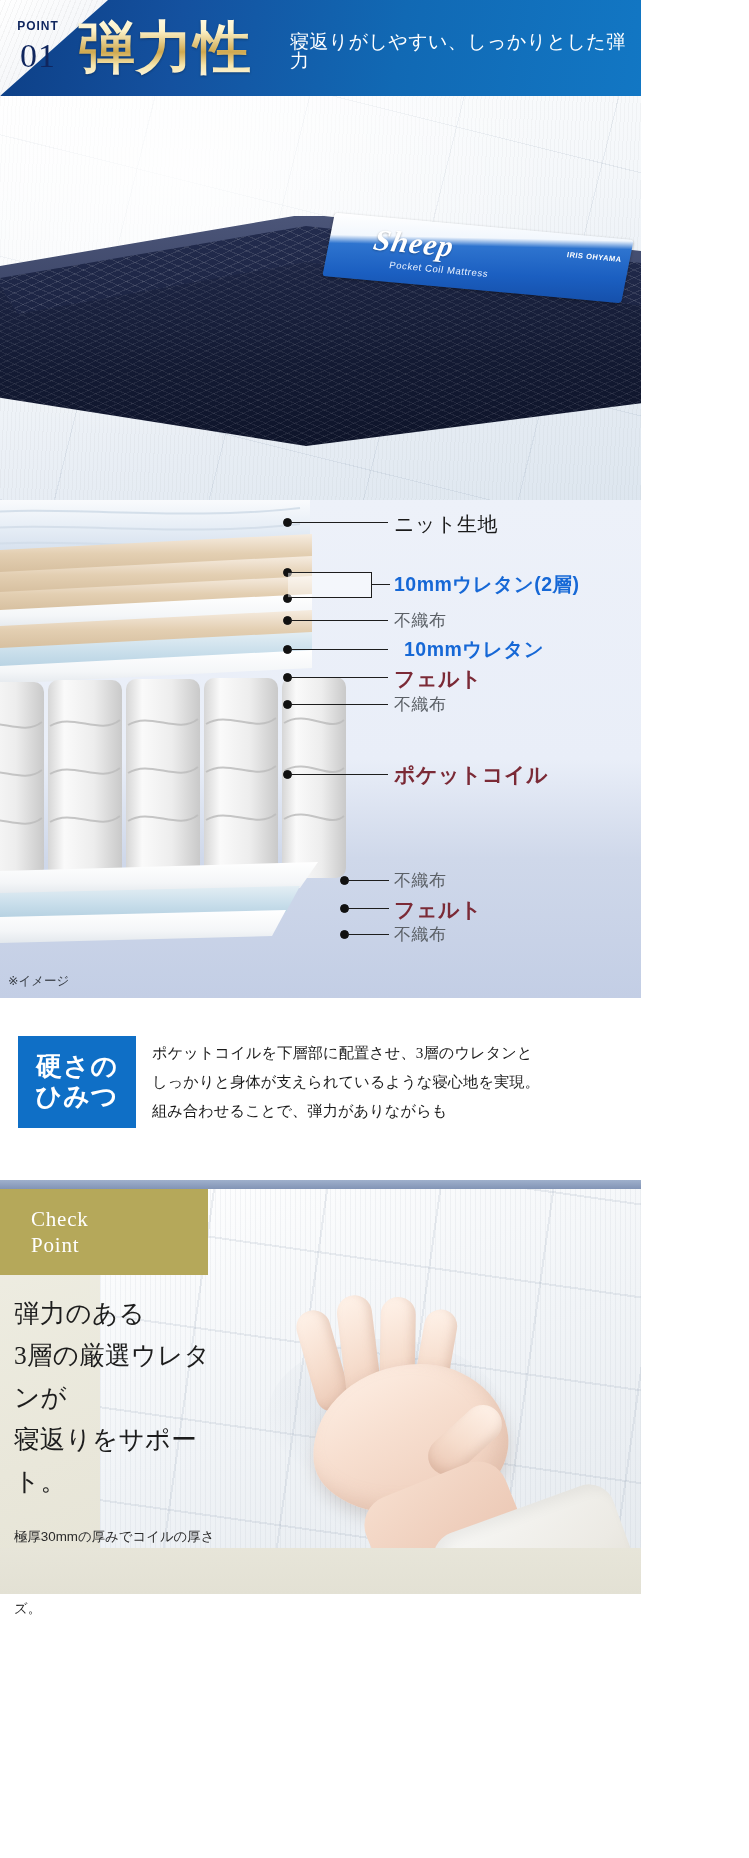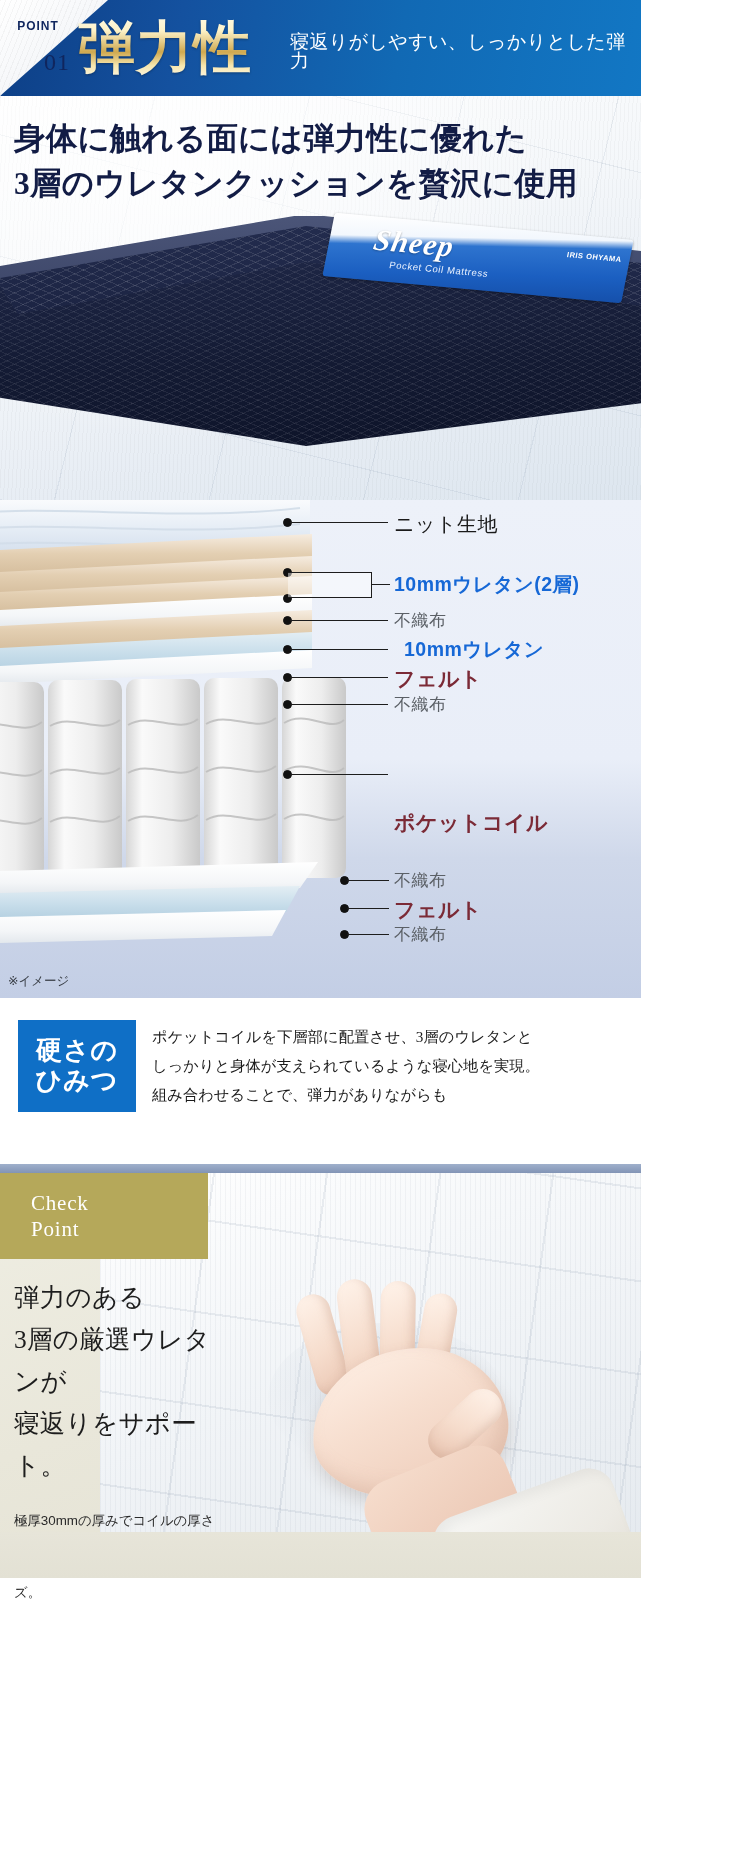--- a/index.html
+++ b/index.html
@@ -35,22 +35,22 @@
     background:linear-gradient(140deg,#fbfcfe 0%,#eef1f5 100%);
     clip-path:polygon(0 0, 72px 0, 0 96px);
     z-index:2; opacity:.9;
   }
   .point-badge{
     position:absolute; left:6px; top:20px; z-index:6;
     color:#10265e; text-align:center; width:64px;
   }
   .point-badge .pw{ font-size:12px; font-weight:700; letter-spacing:1px; line-height:1; }
   .point-badge .pn{
-    font-size:24px; line-height:34px; margin-top:13px; letter-spacing:1px;
-    font-family:"Liberation Serif","DejaVu Serif",serif; font-weight:400;text-align:right;
+    font-size:34px; line-height:34px; margin-top:7px; letter-spacing:1px;
+    font-family:"Liberation Serif","DejaVu Serif",serif; font-weight:400;
   }
   .hdr-title{
     position:absolute; left:78px; top:8px; z-index:5;
     font-family:"Liberation Serif","DejaVu Serif",serif;
     font-size:57px; font-weight:700; letter-spacing:1px; line-height:80px;
     background:linear-gradient(180deg,#fffdf1 0%,#fdf3c9 28%,#cfa84f 55%,#f6e6ae 72%,#ffffff 96%);
     -webkit-background-clip:text; background-clip:text; color:transparent;
     -webkit-text-fill-color:transparent;
     text-shadow:0 0 0 rgba(0,0,0,0);
     filter:drop-shadow(0 1px 1px rgba(0,0,0,.28));
@@ -155,21 +155,21 @@
     position:absolute; border:1.4px solid #1d1d1d; border-left:none;
     background:rgba(255,255,255,.45);
   }
   .note-img{
     position:absolute; left:8px; bottom:8px; font-size:12.5px; color:#3a3f47;
   }
 
   
   .secret{
     position:relative; width:100%; height:175px;
-    background:#ffffff; padding:22px 18px 0 18px;
+    background:#ffffff; padding:22px 18px 0 18px;margin-top:16px;
   }
   .secret-inner{ display:flex; gap:16px; align-items:flex-start; }
   .secret-badge{
     flex:0 0 118px; height:92px; background:#0f6fc6;
     display:flex; flex-direction:column; justify-content:center; align-items:center;
     color:#fff; line-height:30px; letter-spacing:1px;
     font-family:"Liberation Serif","DejaVu Serif",serif; font-weight:700; font-size:26px;
   }
   .secret-text{ flex:1; padding-top:2px;font-family:Liberation Serif, serif; }
   .secret-text p{
@@ -268,24 +268,20 @@
       <div class="pw">POINT</div>
       <div class="pn">01</div>
     </div>
     <div class="hdr-title">弾力性</div>
     <div class="hdr-sub">寝返りがしやすい、しっかりとした弾力</div>
   </div>
 
   <div class="lead">
     <div class="quilt"></div>
 
-    <div class="lead-h">
-      <div>身体に触れる面には弾力性に優れた</div>
-      <div>3層のウレタンクッションを贅沢に使用</div>
-    </div>
 
     <div class="mat">
       <div class="mat-body"></div>
       <div class="mat-top"></div>
       <div class="mat-piping"></div>
       <div class="mat-label">
         <div class="sheep">Sheep</div>
         <div class="pcm">Pocket Coil Mattress</div>
         <div class="iris">IRIS OHYAMA</div>
       </div>
@@ -394,21 +390,21 @@
     <div class="dot" style="left:283px; top:173px;"></div>
     <div class="leader" style="left:290px; top:177px; width:98px;"></div>
     <div class="label lbl-maroon" style="left:394px; top:168px;">フェルト</div>
 
     <div class="dot" style="left:283px; top:200px;"></div>
     <div class="leader" style="left:290px; top:204px; width:98px;"></div>
     <div class="label lbl-plain" style="left:394px; top:196px;">不織布</div>
 
     <div class="dot" style="left:283px; top:270px;"></div>
     <div class="leader" style="left:290px; top:274px; width:98px;"></div>
-    <div class="label lbl-maroon" style="left:394px; top:264px;margin-top:48px;">ポケットコイル</div>
+    <div class="label lbl-maroon" style="left:394px; top:264px;">ポケットコイル</div>
 
     <div class="dot" style="left:340px; top:376px;"></div>
     <div class="leader" style="left:347px; top:380px; width:42px;"></div>
     <div class="label lbl-plain" style="left:394px; top:372px;">不織布</div>
 
     <div class="dot" style="left:340px; top:404px;"></div>
     <div class="leader" style="left:347px; top:408px; width:42px;"></div>
     <div class="label lbl-maroon" style="left:394px; top:399px;">フェルト</div>
 
     <div class="dot" style="left:340px; top:430px;"></div>

